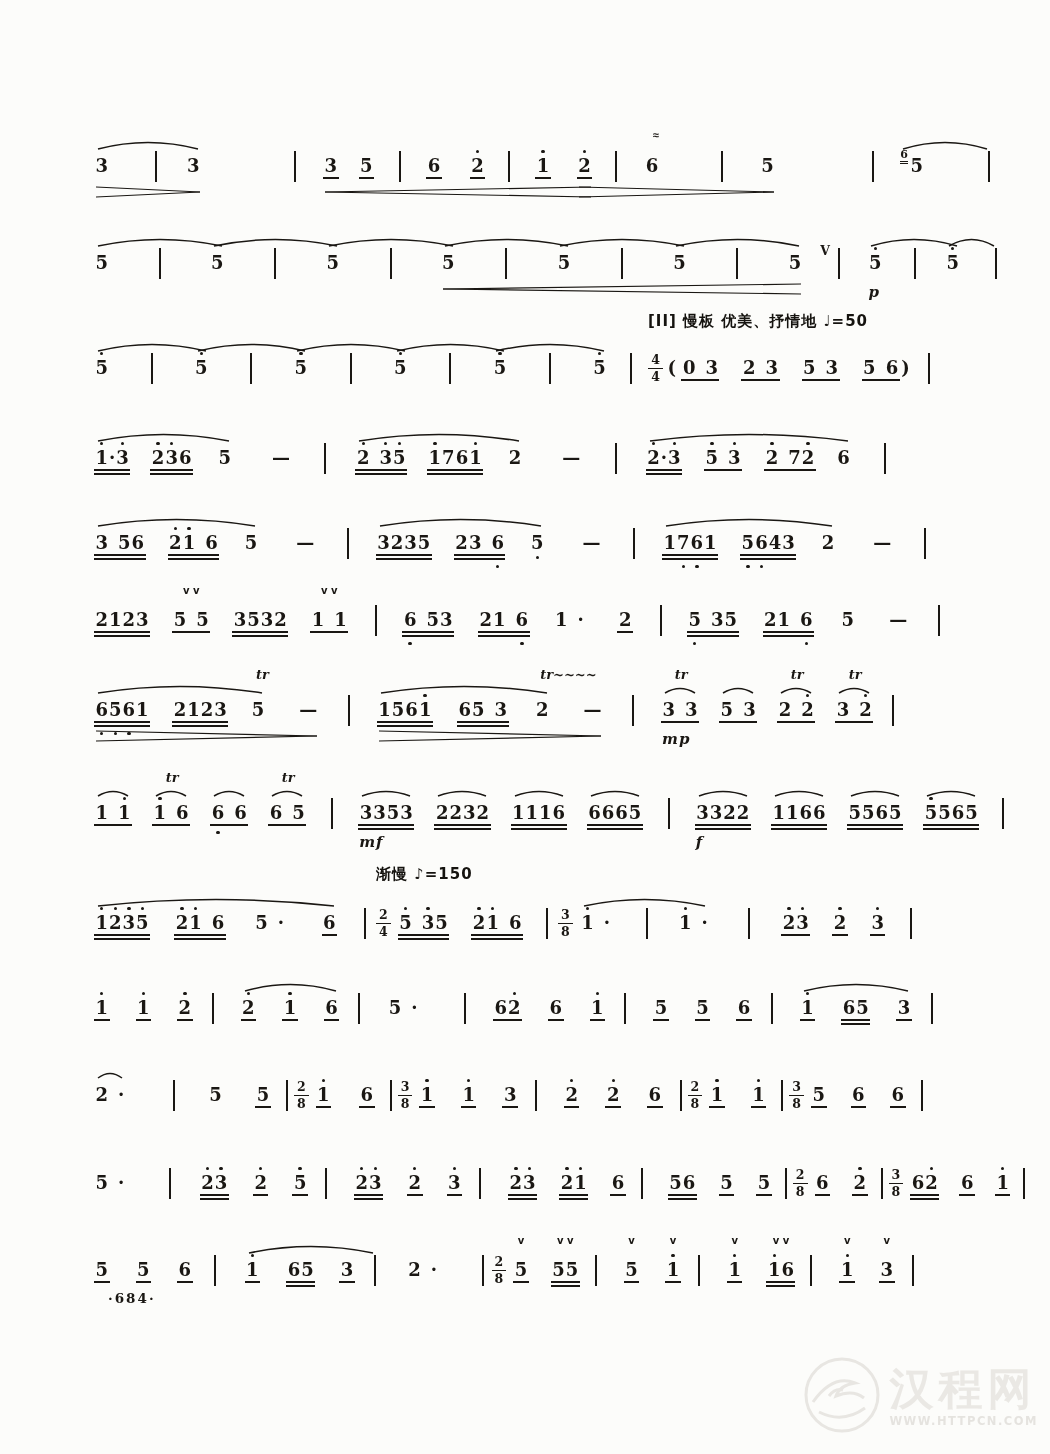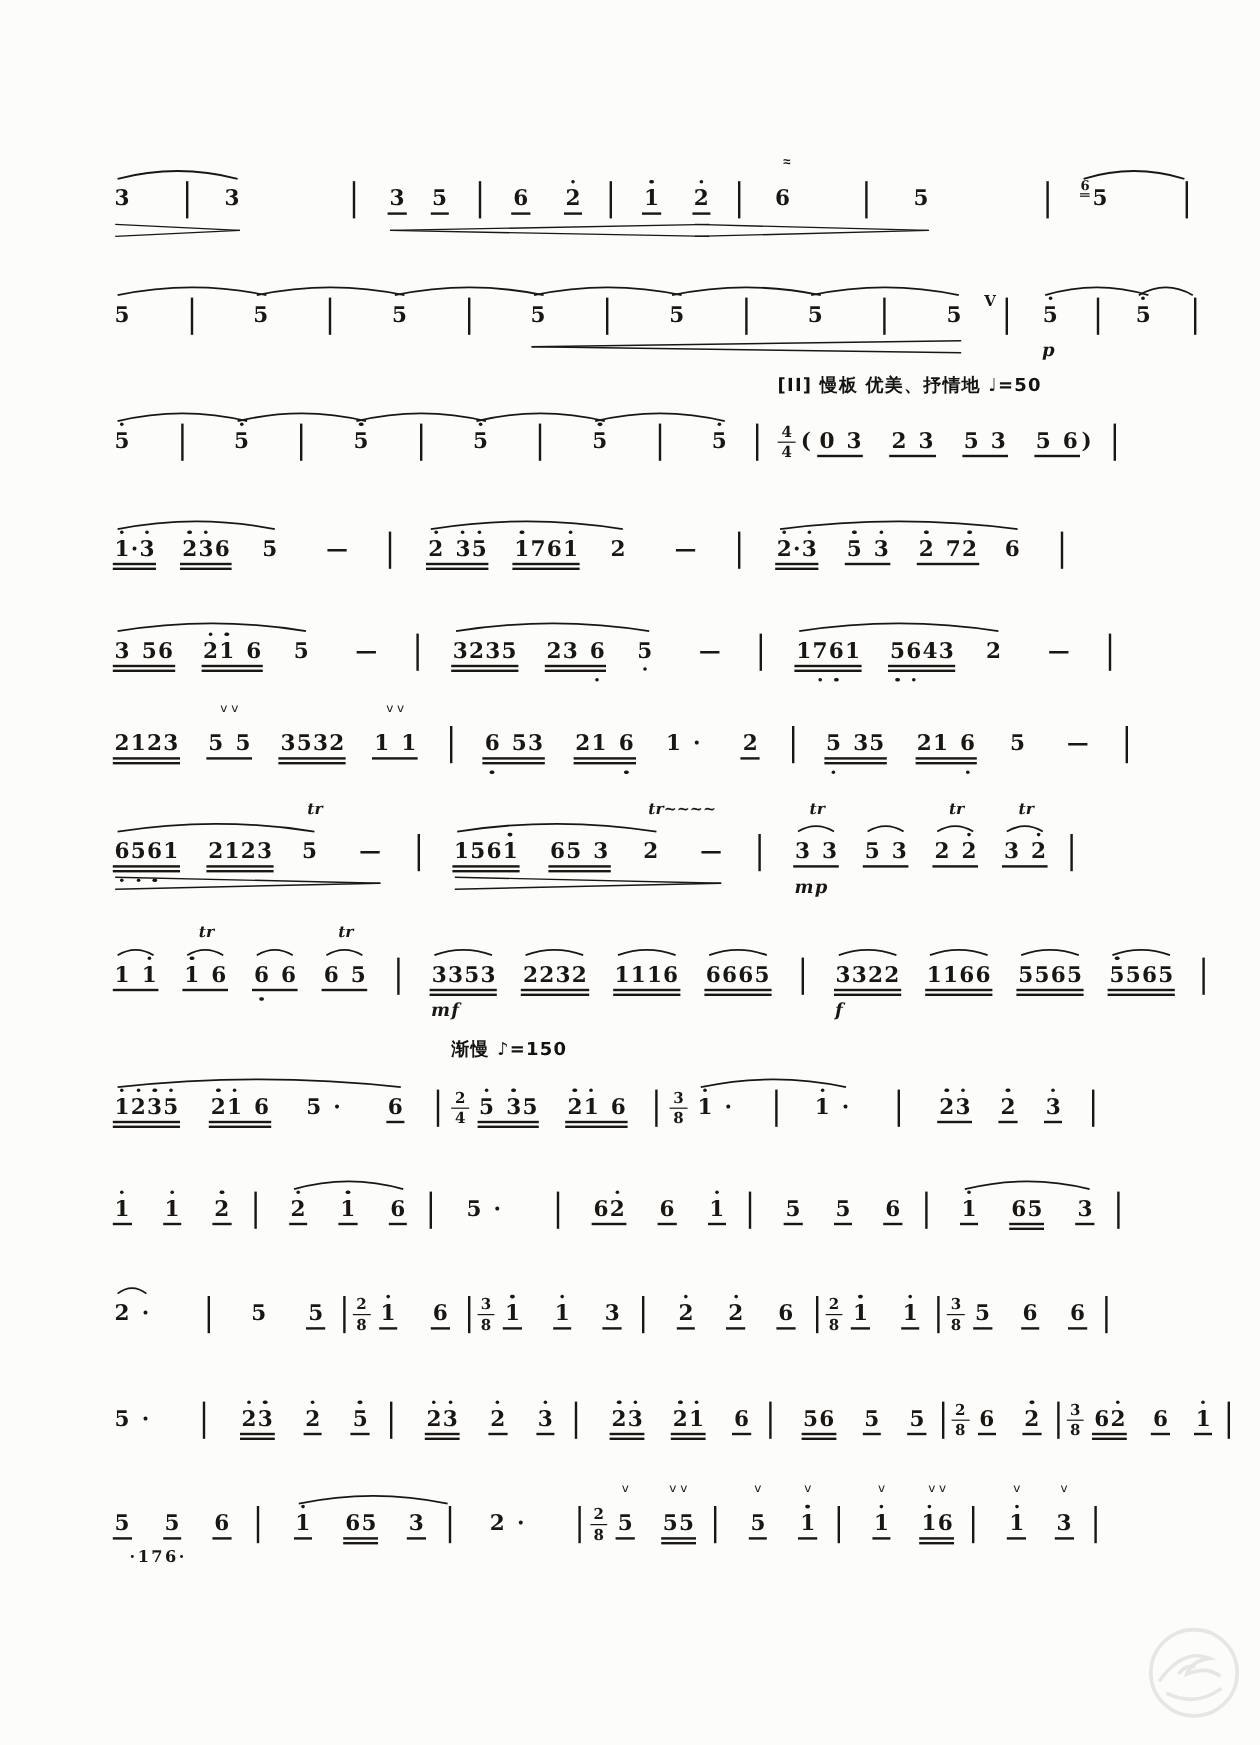--- a/index.html
+++ b/index.html
@@ -23,21 +23,21 @@
   .ul{position:absolute;left:-1px;right:-1px;height:2px;background:var(--ink);}
   .barline{display:inline-block;width:2px;height:31px;background:var(--ink);}
   .meter{display:inline-flex;flex-direction:column;align-items:center;justify-content:center;
          font-family:"DejaVu Serif",serif;font-weight:700;font-size:12.5px;line-height:1.05;}
   .mnum{border-bottom:1.8px solid var(--ink);padding:0 3px 1px;}
   .mden{padding-top:1px;}
   .trm{position:absolute;top:-27px;left:35%;font-family:"DejaVu Serif",serif;
        font-style:italic;font-weight:700;font-size:13px;white-space:nowrap;}
   .sqm{position:absolute;top:-21px;left:55%;font-weight:700;font-size:11px;}
   .vm{position:absolute;top:-19px;left:0;width:100%;text-align:center;white-space:nowrap;
-      font-family:"DejaVu Sans",sans-serif;font-weight:400;font-size:10px;}
+      font-family:"DejaVu Sans",sans-serif;font-weight:700;font-size:10px;}
   .dyn{position:absolute;top:36px;left:0;font-family:"DejaVu Serif",serif;
        font-style:italic;font-weight:700;font-size:15px;letter-spacing:1px;}
   .grace{font-family:"DejaVu Serif",serif;font-weight:700;font-size:11px;line-height:1;
          position:relative;top:-10px;margin-right:2px;padding-bottom:1px;
          border-bottom:3px double var(--ink);}
   .breath{top:-12px;}
   .breath .nmain{font-size:12.5px;}
   .arc,.hp{position:absolute;overflow:visible;pointer-events:none;}
   .ann{position:absolute;white-space:nowrap;font-family:"DejaVu Sans",sans-serif;
        font-weight:700;font-size:15px;color:#15130f;letter-spacing:1px;}
@@ -1538,27 +1538,31 @@
           </span>
           <span class="vm">v</span>
         </span>
         <span class="barline" style="margin-right: 28px;"></span>
         <svg width="126" height="16" class="arc" style="left: 153px; top: -15px;">
           <path d="M1 14 Q 63 1 125 14" fill="none" stroke="#1a1713" stroke-width="1.5"></path>
         </svg>
       </div>
     </div>
 
-  <div class="pageno">·176·</div>
+  <div class="pageno">·684·</div>
 
   <div class="wm">
     <span>
       <svg width="86" height="86" viewBox="0 0 86 86">
         <g stroke="#e8e6e2" stroke-width="3" fill="none">
           <circle cx="43" cy="43" r="36"></circle>
           <path d="M14 50 q 20 -28 42 -19 q -15 2 -19 13 q 17 -7 28 2"></path>
           <path d="M20 60 q 24 12 46 -4"></path>
           <path d="M30 44 q 6 -8 14 -6"></path>
         </g>
       </svg>
     </span>
+    <span class="wm-col">
+      <span class="wm-cn">汉程网</span>
+      <span class="wm-url">WWW.HTTPCN.COM</span>
+    </span>
   </div>
 </div>
 
 </body></html>

